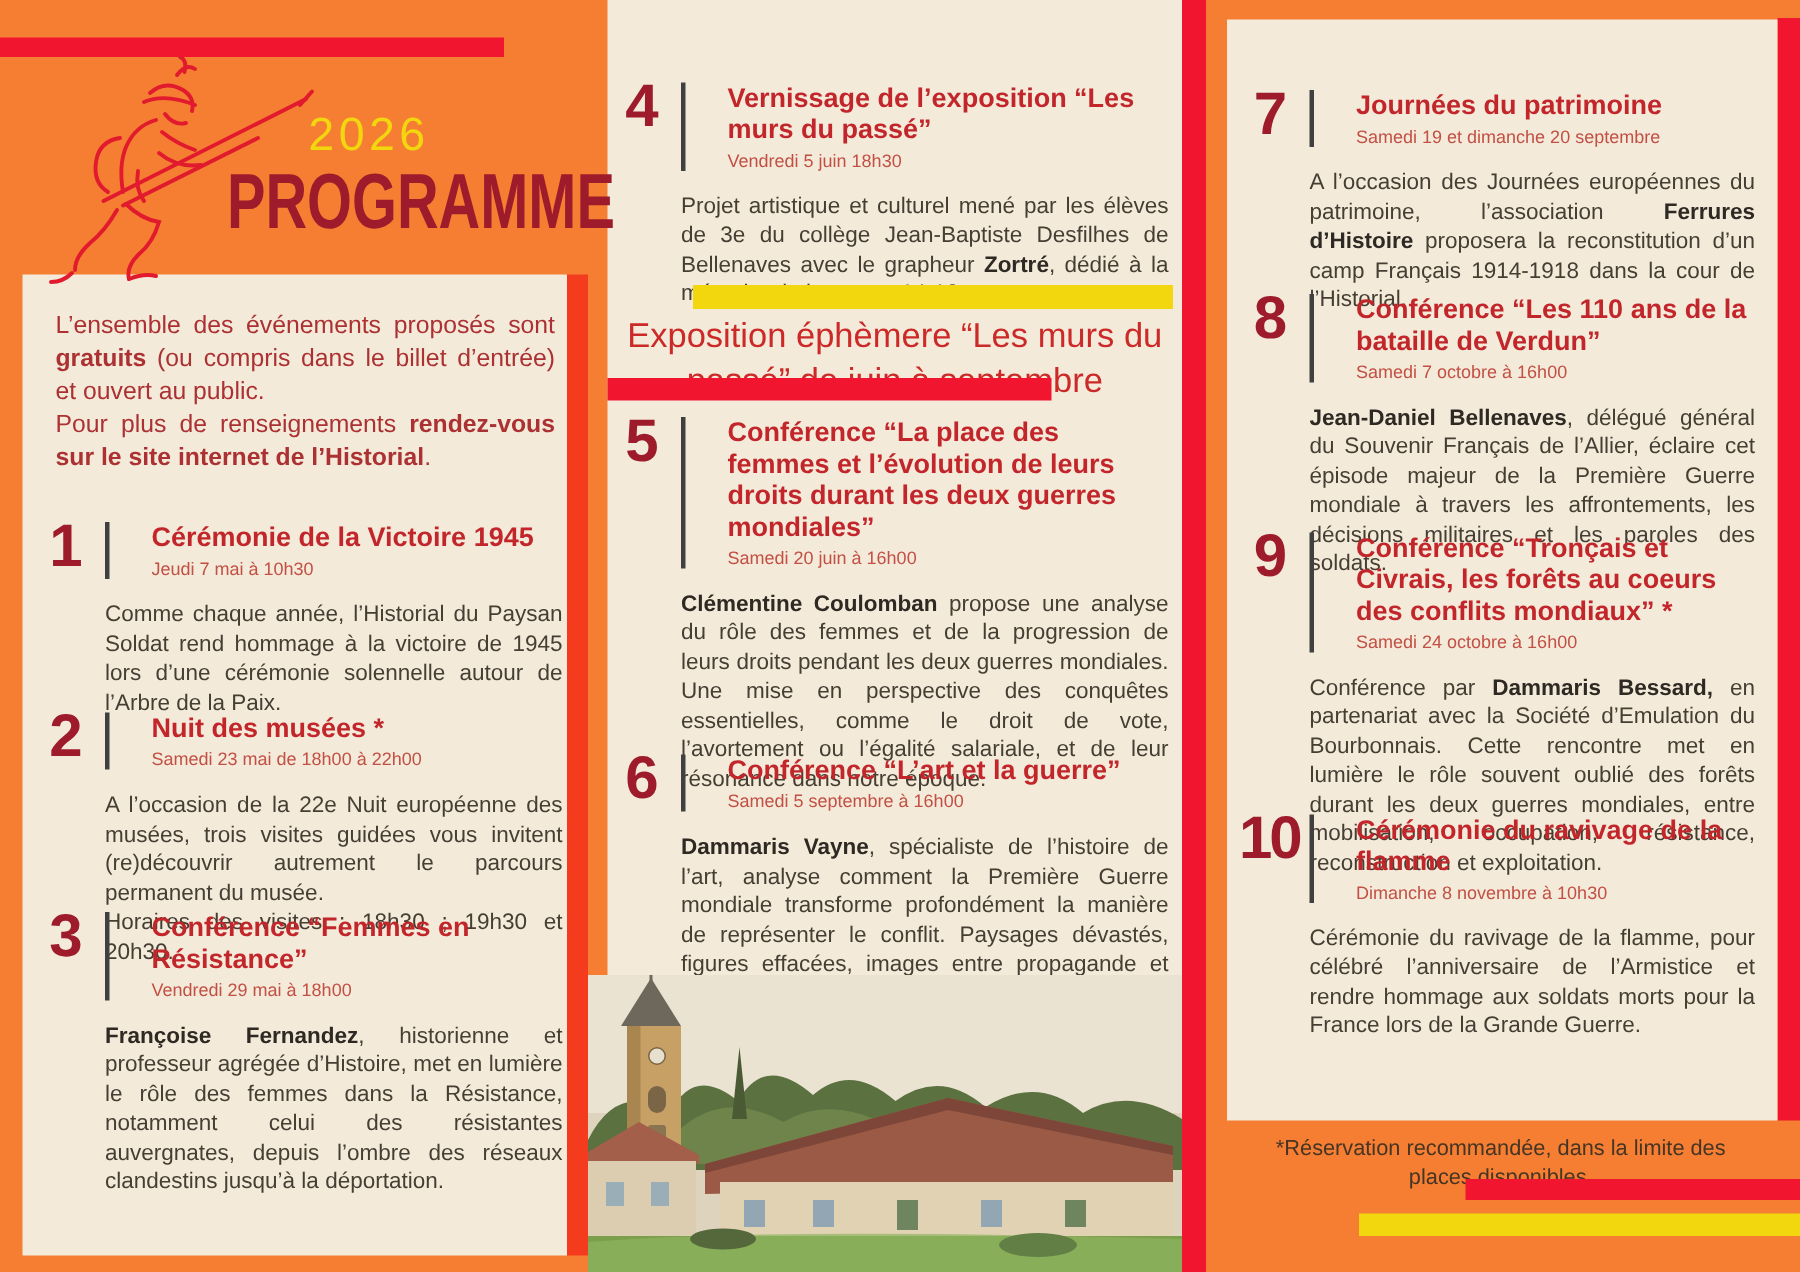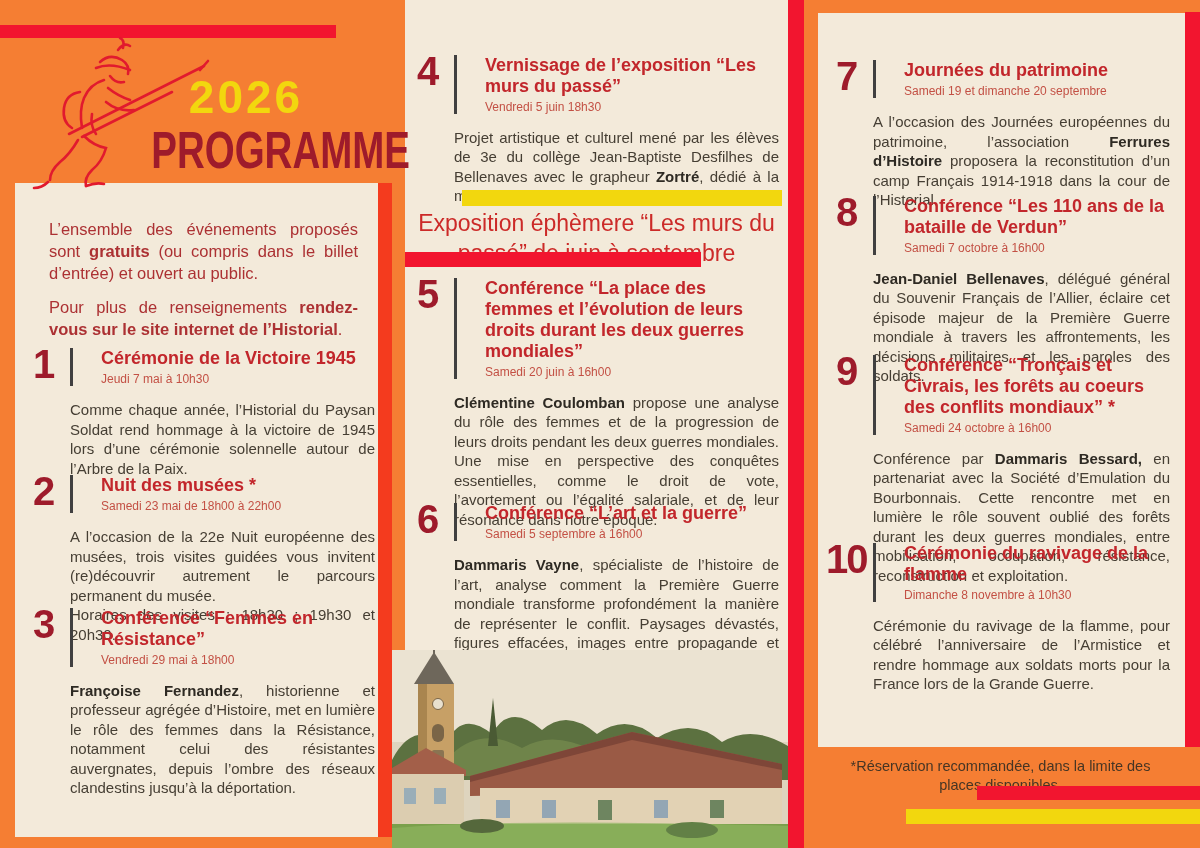--- a/index.html
+++ b/index.html
@@ -22,37 +22,37 @@
   .vbar-left       { left:378px; top:183px; width:14px;  height:654px; }
   .vbar-mid        { left:788px; top:0;     width:16px;  height:848px; }
   .vbar-right      { left:1185px;top:12px;  width:15px;  height:735px; }
   .hbar-mid-yellow { left:462px; top:190px; width:320px; height:16px; }
   .hbar-mid-red    { left:405px; top:252px; width:296px; height:15px; }
   .hbar-bot-red    { left:977px; top:786px; width:223px; height:14px; }
   .hbar-bot-yellow { left:906px; top:809px; width:294px; height:15px; }
 
   .brand { position:absolute; left:118px; top:74px; width:256px; text-align:center; }
   .brand-year {
-    font-size:46px; font-weight:700; color:var(--yellow,#F2D70E);
+    font-size:31px; font-weight:400; color:var(--yellow,#F2D70E);
     letter-spacing:3px; line-height:1;
   }
   .brand-title {
     margin-top:4px; font-size:52px; font-weight:700; line-height:1;
     color:var(--maroon,#9E1B2B);
     transform:scaleX(0.74); transform-origin:50% 50%;
     white-space:nowrap;
   }
   .soldier { position:absolute; left:22px; top:36px; }
 
   .intro {
     position:absolute; left:37px; top:206px; width:333px;
     font-size:16.5px; line-height:1.34; color:var(--intro_red,#AC3133);
     text-align:justify;
   }
-  .intro p { margin:12px; }
+  .intro p { margin:0; }
   .intro strong { font-weight:700; }
 
   .event { position:absolute; }
   .event-head { display:flex; align-items:flex-start; }
   .event-num {
     min-width:40px; padding-right:7px; text-align:center;
     font-size:40px; font-weight:800; letter-spacing:-2px; line-height:0.82;
     color:var(--maroon,#9E1B2B);
   }
   .event-headtext { border-left:3px solid #404040; padding-left:28px; }

